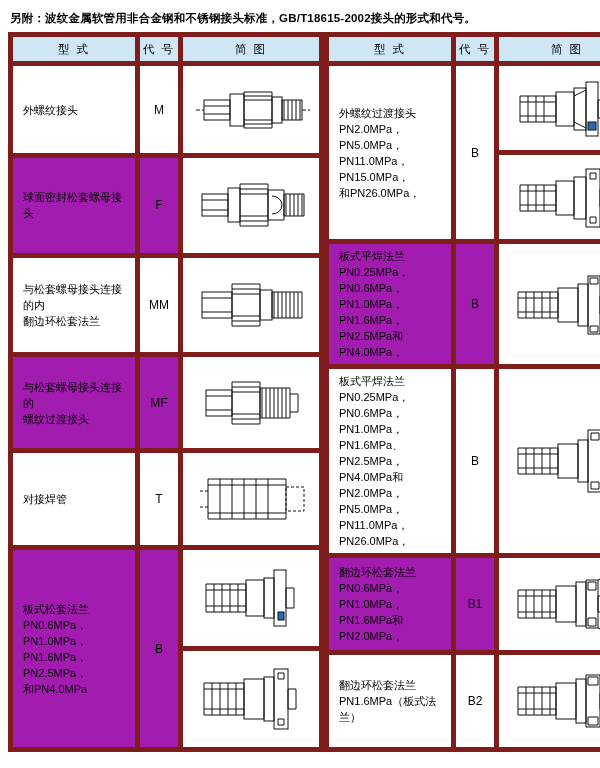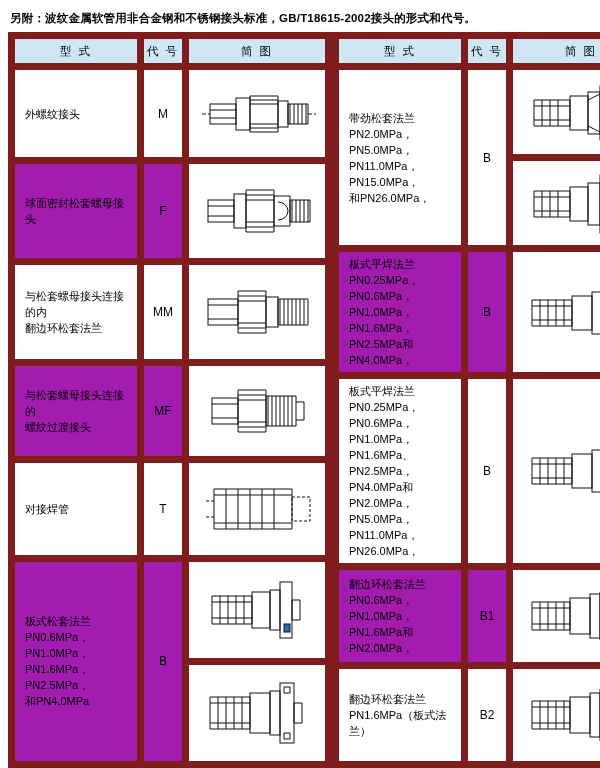--- a/index.html
+++ b/index.html
@@ -36,21 +36,21 @@
     border-collapse: collapse;
   }
   table.tbl {
     border-collapse: collapse;
     table-layout: fixed;
   }
   table.tbl.left { width: 292px; }
   table.tbl.right { width: 292px; }
   .spacer { width: 2px; }
   .tbl th, .tbl td {
-    border: 7px solid #7f1d1d;
+    border: 5px solid #7f1d1d;
     vertical-align: middle;
     font-size: 11px;
   }
   .tbl thead th {
     background: #cfe6f5;
     height: 22px;
     font-weight: normal;
     font-size: 11.5px;
     letter-spacing: 2px;
     text-align: center;
@@ -253,21 +253,21 @@
         <tr>
           <th class="col-name">型  式</th>
           <th class="col-code">代  号</th>
           <th class="col-fig">简  图</th>
         </tr>
       </thead>
       <tbody>
 
         <tr style="height:88px">
           <td class="name wh" rowspan="2">
-            <span class="nm-line">带劲松套法兰</span>
+            <span class="nm-line">外螺纹过渡接头</span>
             <span class="nm-line">PN2.0MPa，PN5.0MPa，</span>
             <span class="nm-line">PN11.0MPa，PN15.0MPa，</span>
             <span class="nm-line">和PN26.0MPa，</span>
           </td>
           <td class="code wh" rowspan="2">B</td>
           <td class="fig">
             <svg width="130" height="84" viewBox="0 0 130 84">
               <g fill="none" stroke="#111" stroke-width="1">
                 <path d="M18 30 L54 30 L54 56 L18 56 Z"></path>
                 <path d="M18 36 L54 36 M18 50 L54 50"></path>

